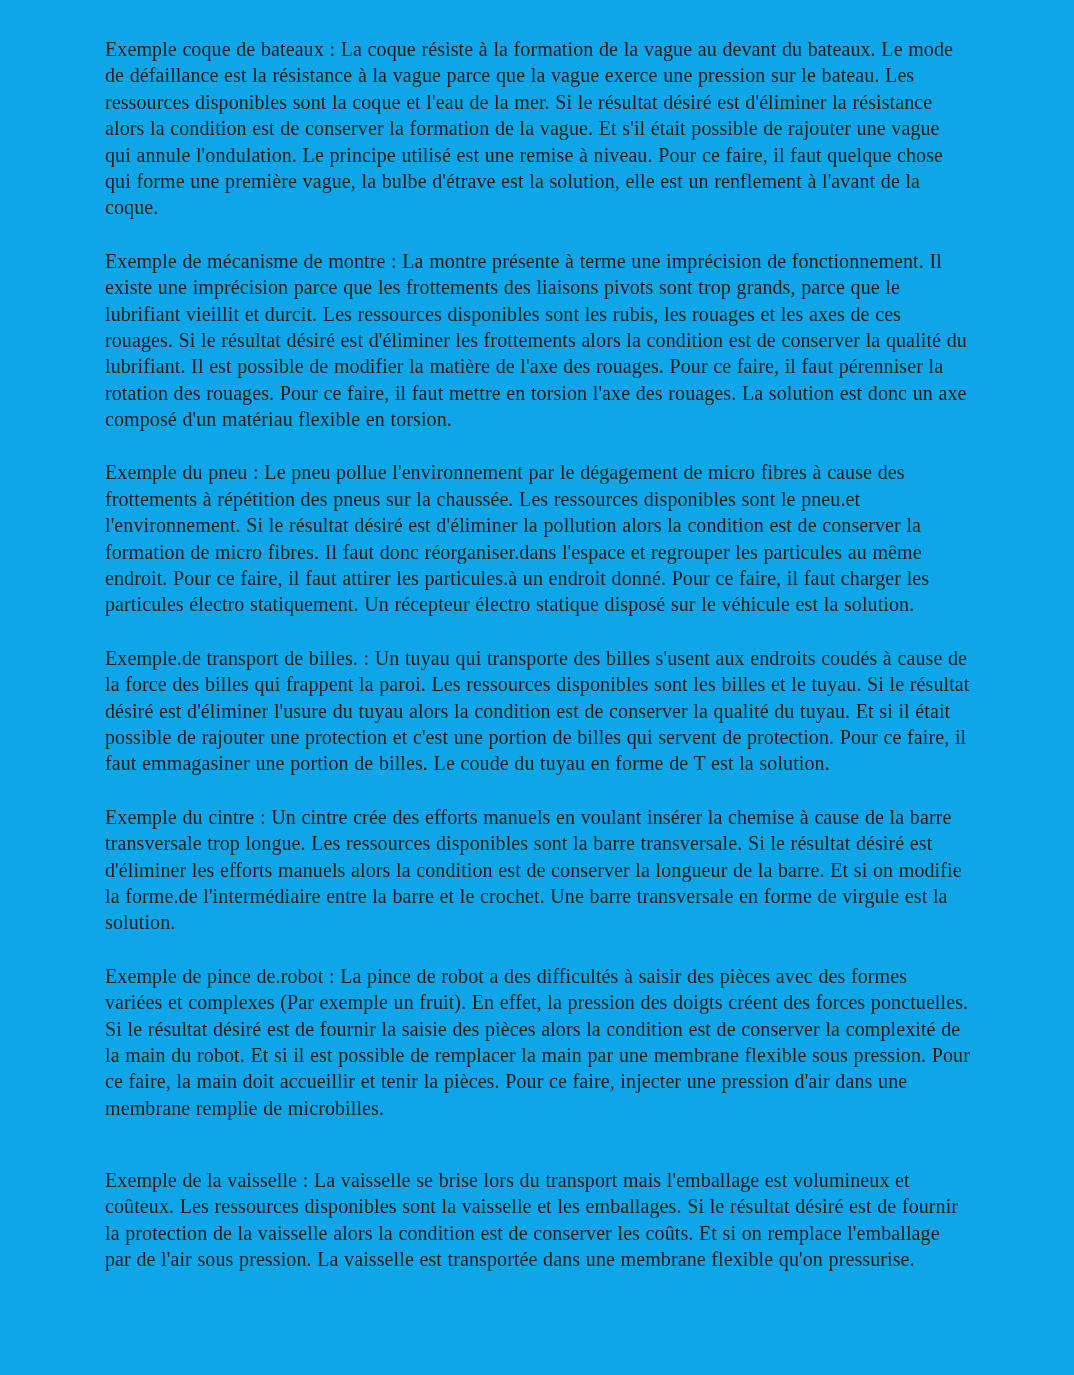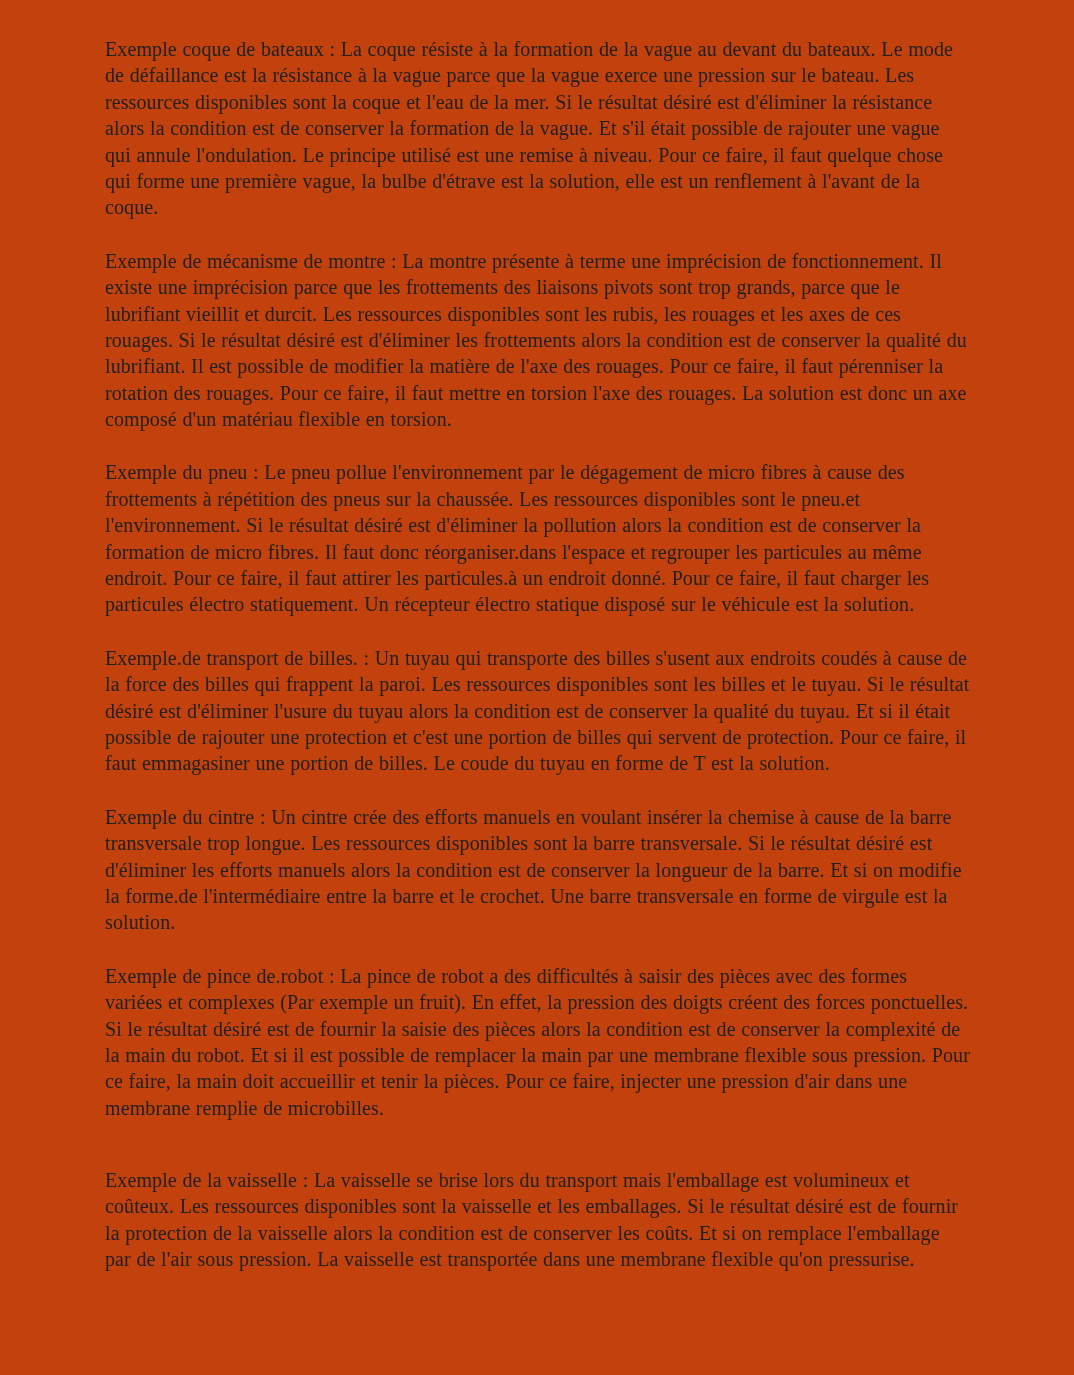--- a/index.html
+++ b/index.html
@@ -4,21 +4,21 @@
   <style>
     html, body {
       margin: 0;
       padding: 0;
       background: #ffffff;
     }
     .page {
       box-sizing: border-box;
       width: 1074px;
       min-height: 1375px;
-      background: #c2410c;
+      background: #0ea5e9;
       padding: 36px 104px 40px 105px;
       font-family: "Liberation Serif", "DejaVu Serif", serif;
       font-size: 20px;
       line-height: 1.32;
       color: #212121;
       text-align: left;
     }
     .page p {
       margin: 0 0 27px 0;
       letter-spacing: 0.1px;

